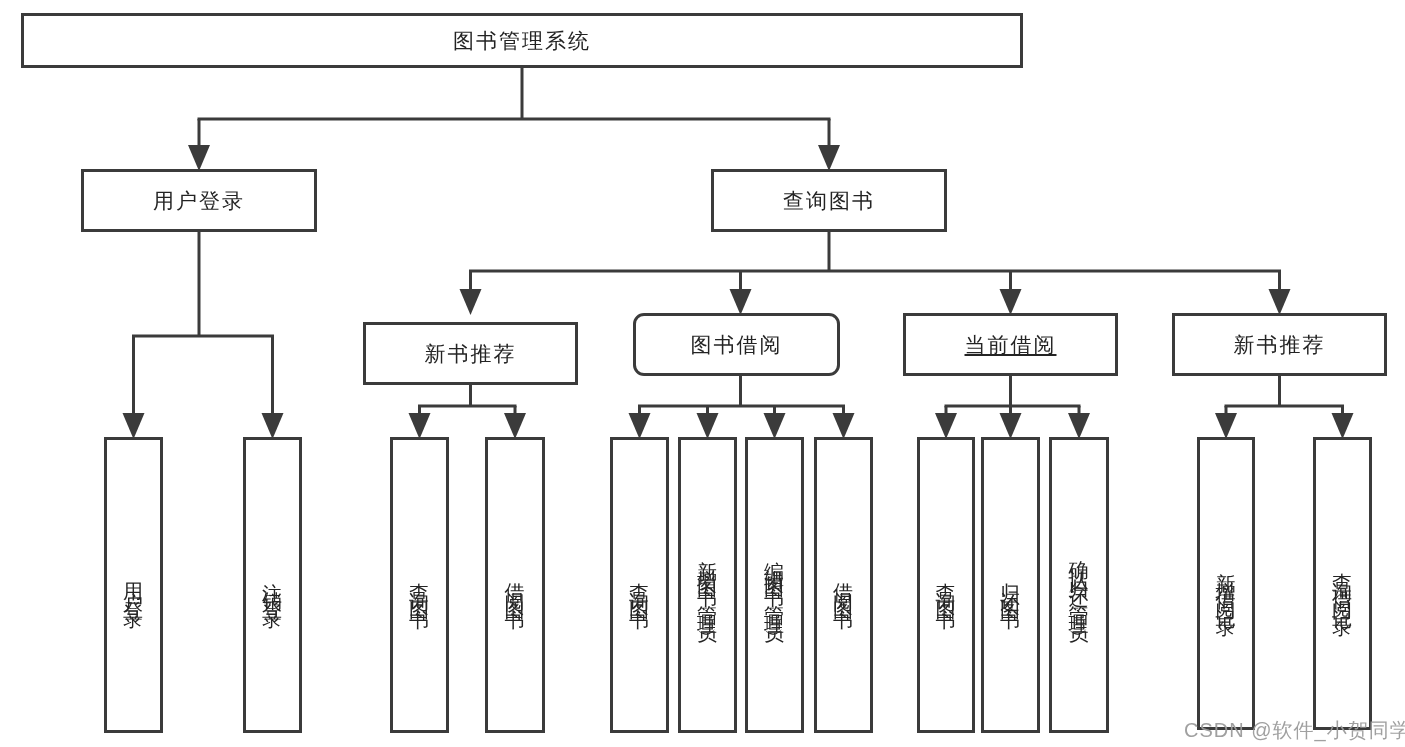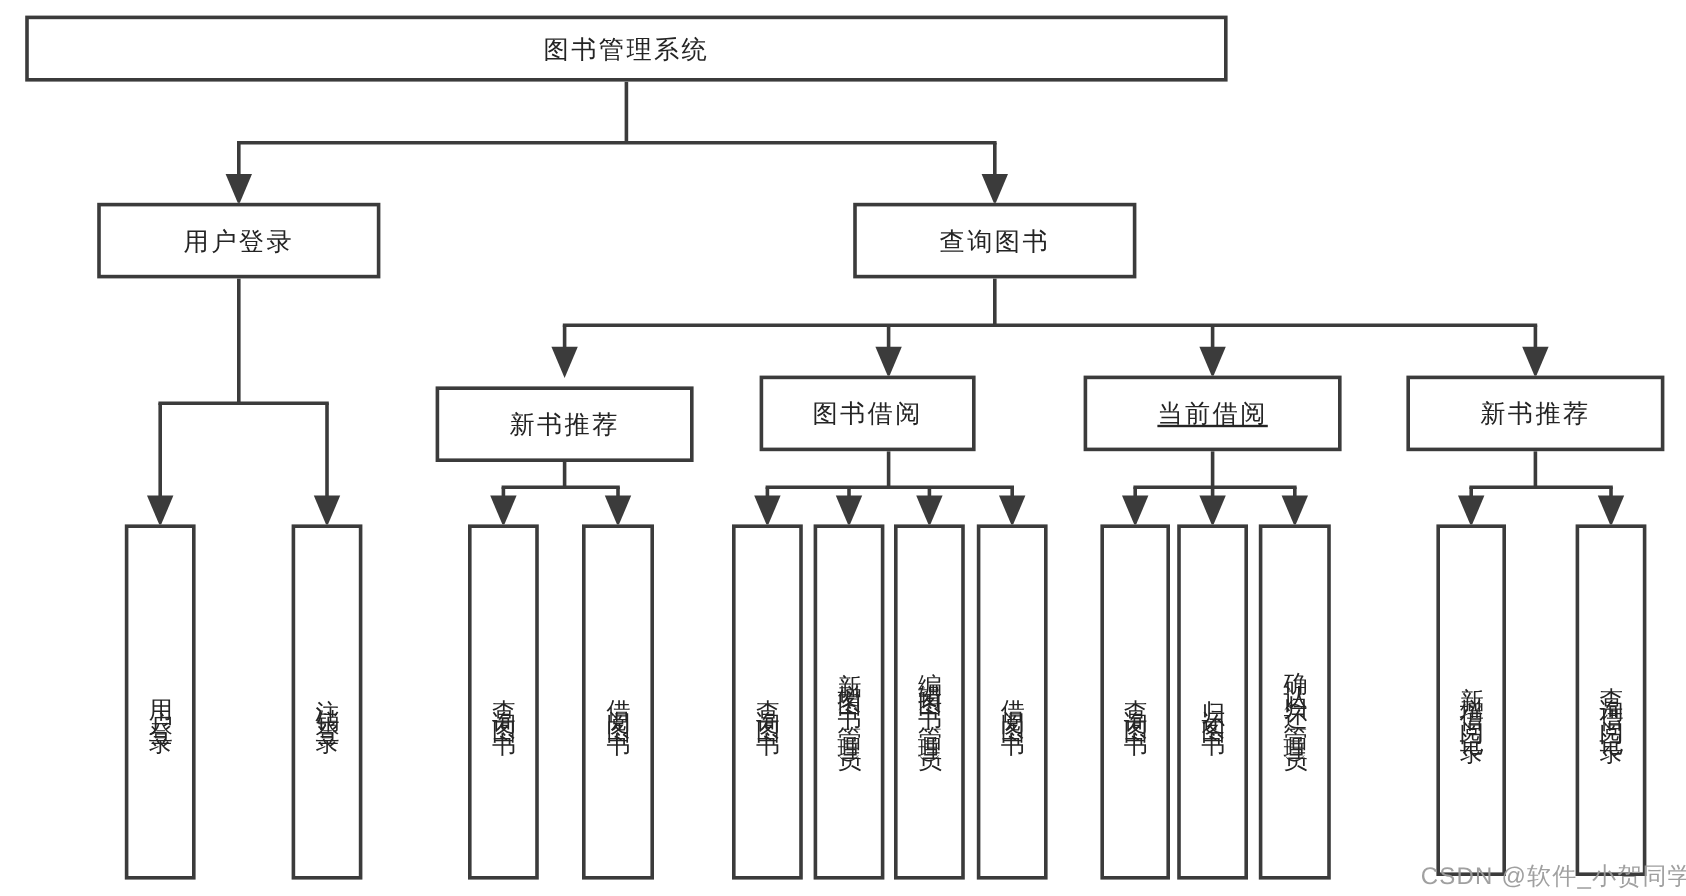--- a/index.html
+++ b/index.html
@@ -79,21 +79,21 @@
       </div>
       <div class="node h" style="left: 81px; top: 169px; width: 236px; height: 63px;">
         <span>用户登录</span>
       </div>
       <div class="node h" style="left: 711px; top: 169px; width: 236px; height: 63px;">
         <span>查询图书</span>
       </div>
       <div class="node h" style="left: 363px; top: 322px; width: 215px; height: 63px;">
         <span>新书推荐</span>
       </div>
-      <div class="node h" style="left: 633px; top: 313px; width: 180px; height: 63px;">
+      <div class="node h" style="left: 633px; top: 313px; width: 207px; height: 63px; border-radius: 11px;">
         <span>图书借阅</span>
       </div>
       <div class="node h" style="left: 903px; top: 313px; width: 215px; height: 63px; text-decoration: underline;">
         <span>当前借阅</span>
       </div>
       <div class="node h" style="left: 1172px; top: 313px; width: 215px; height: 63px;">
         <span>新书推荐</span>
       </div>
       <div class="node v" style="left: 104px; top: 437px; width: 59px; height: 296px;">
         <span>用户登录</span>

